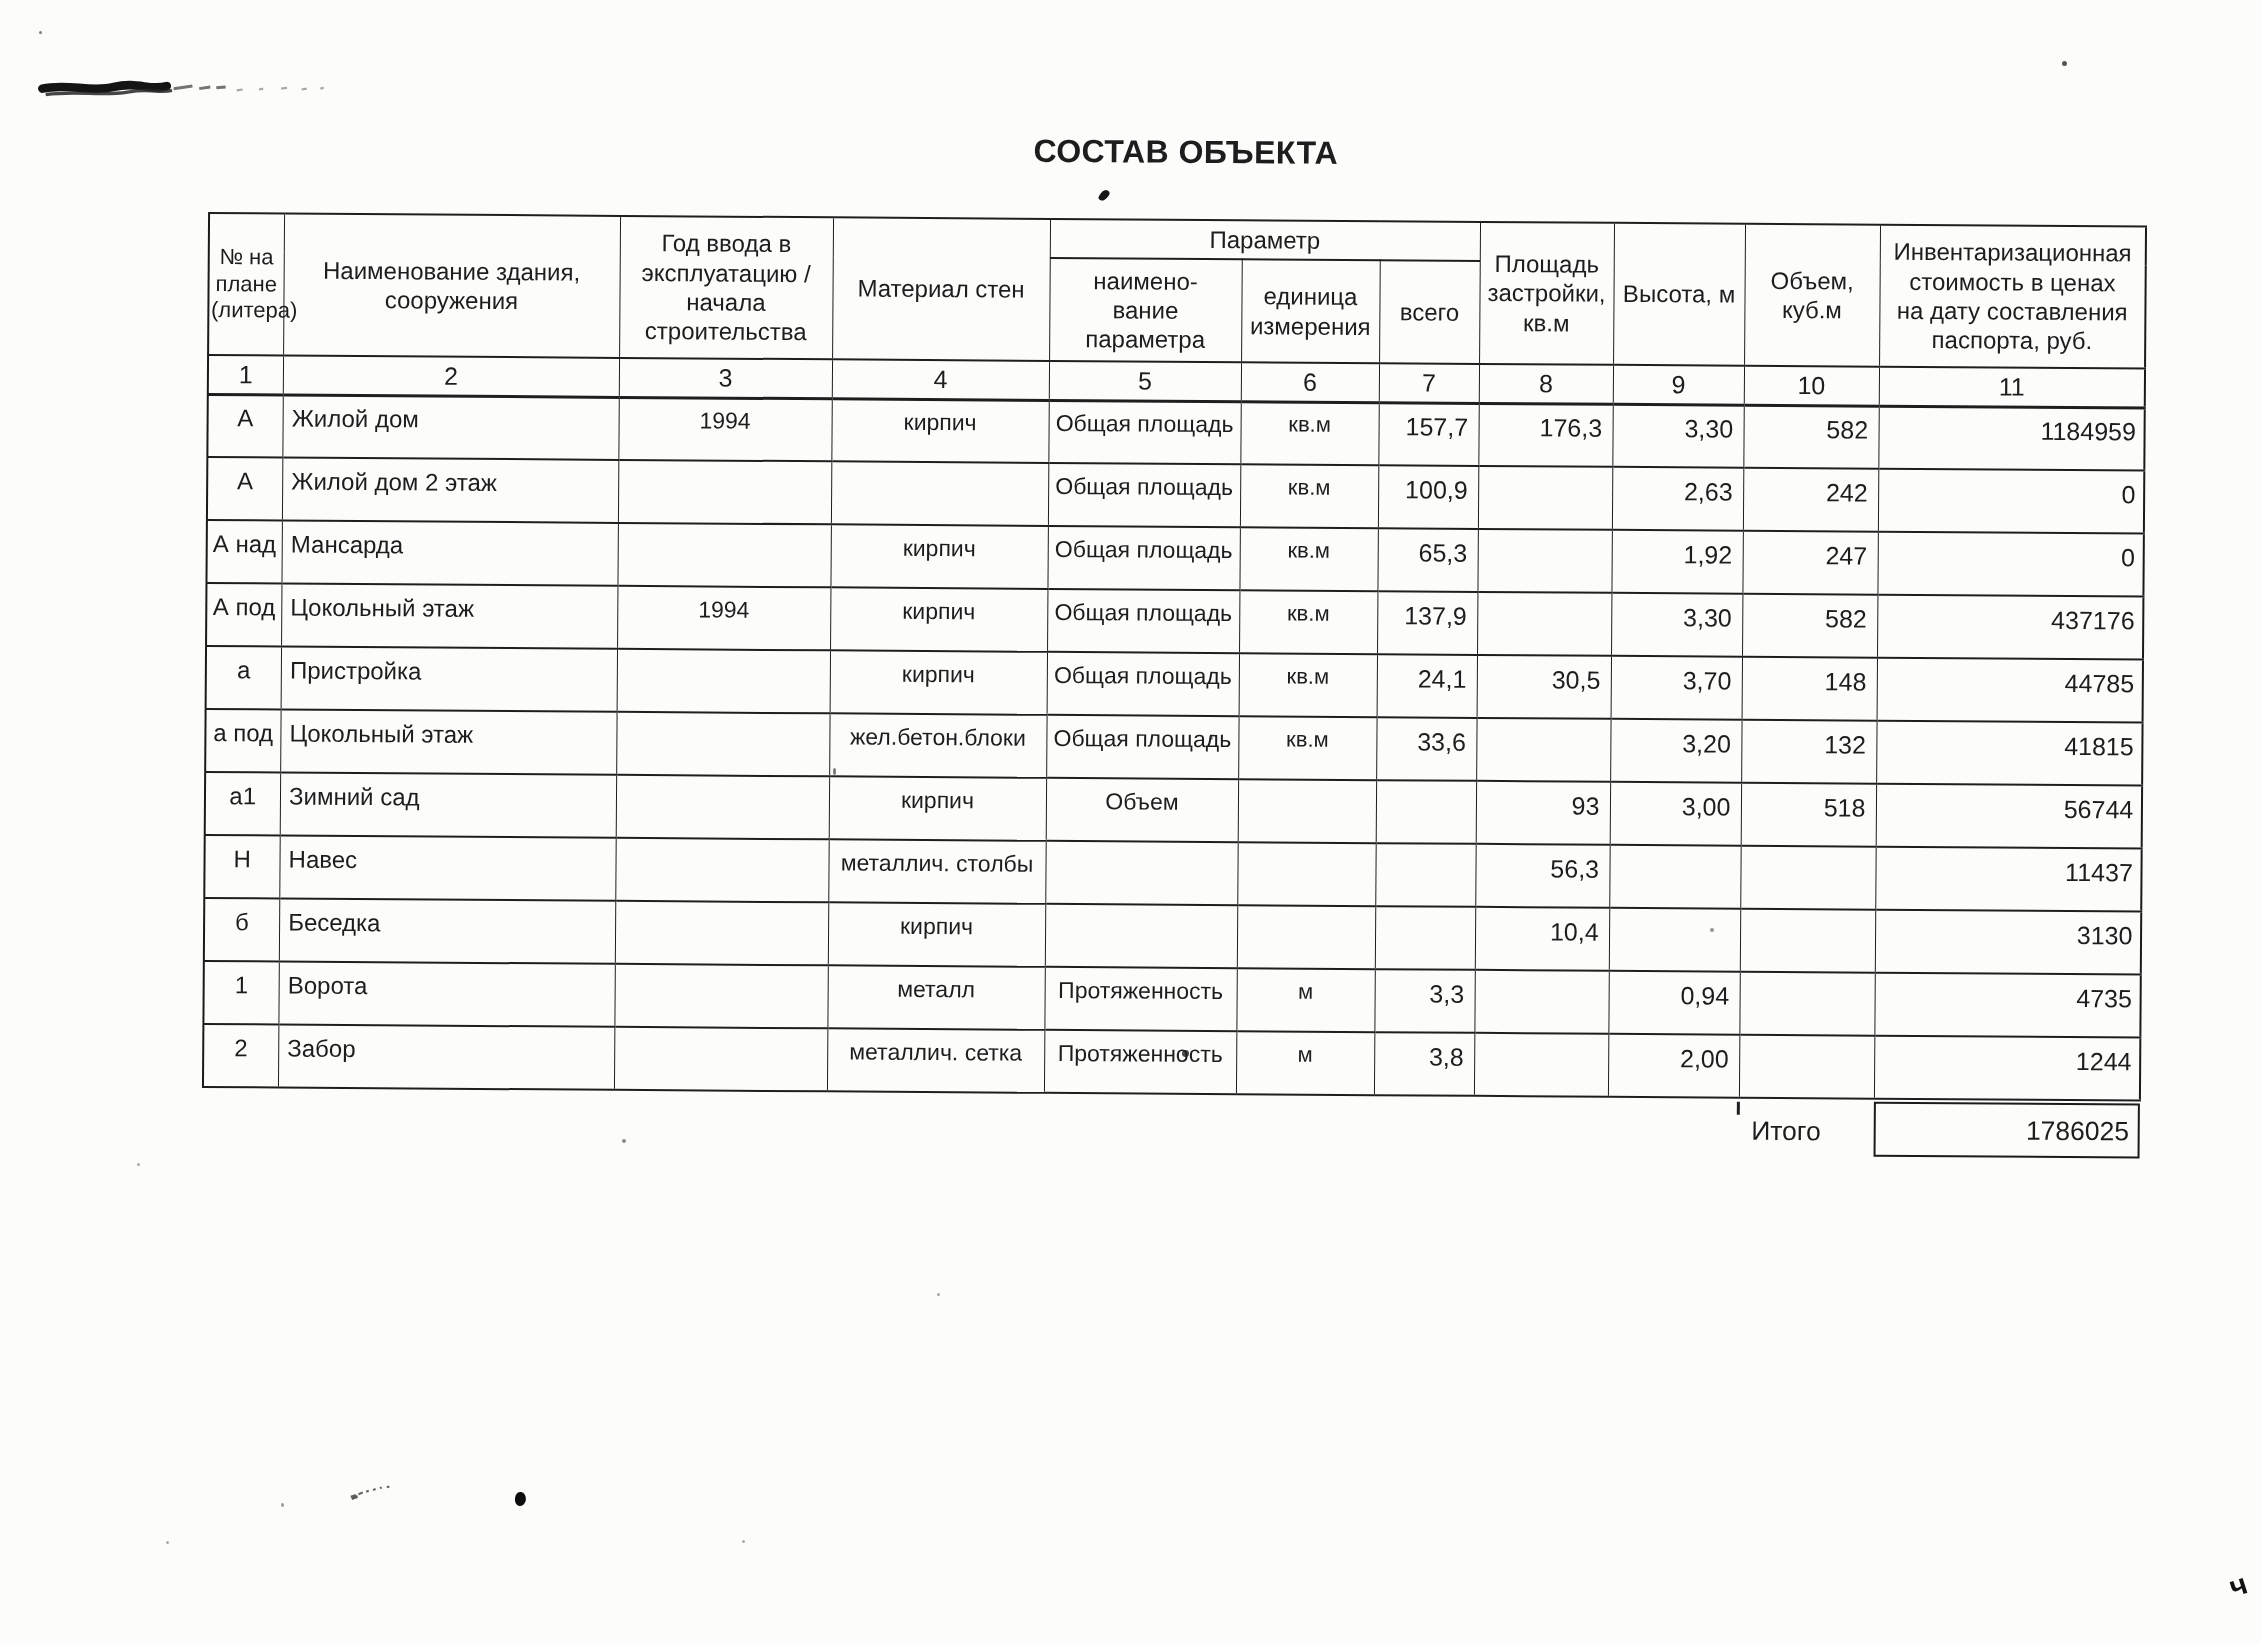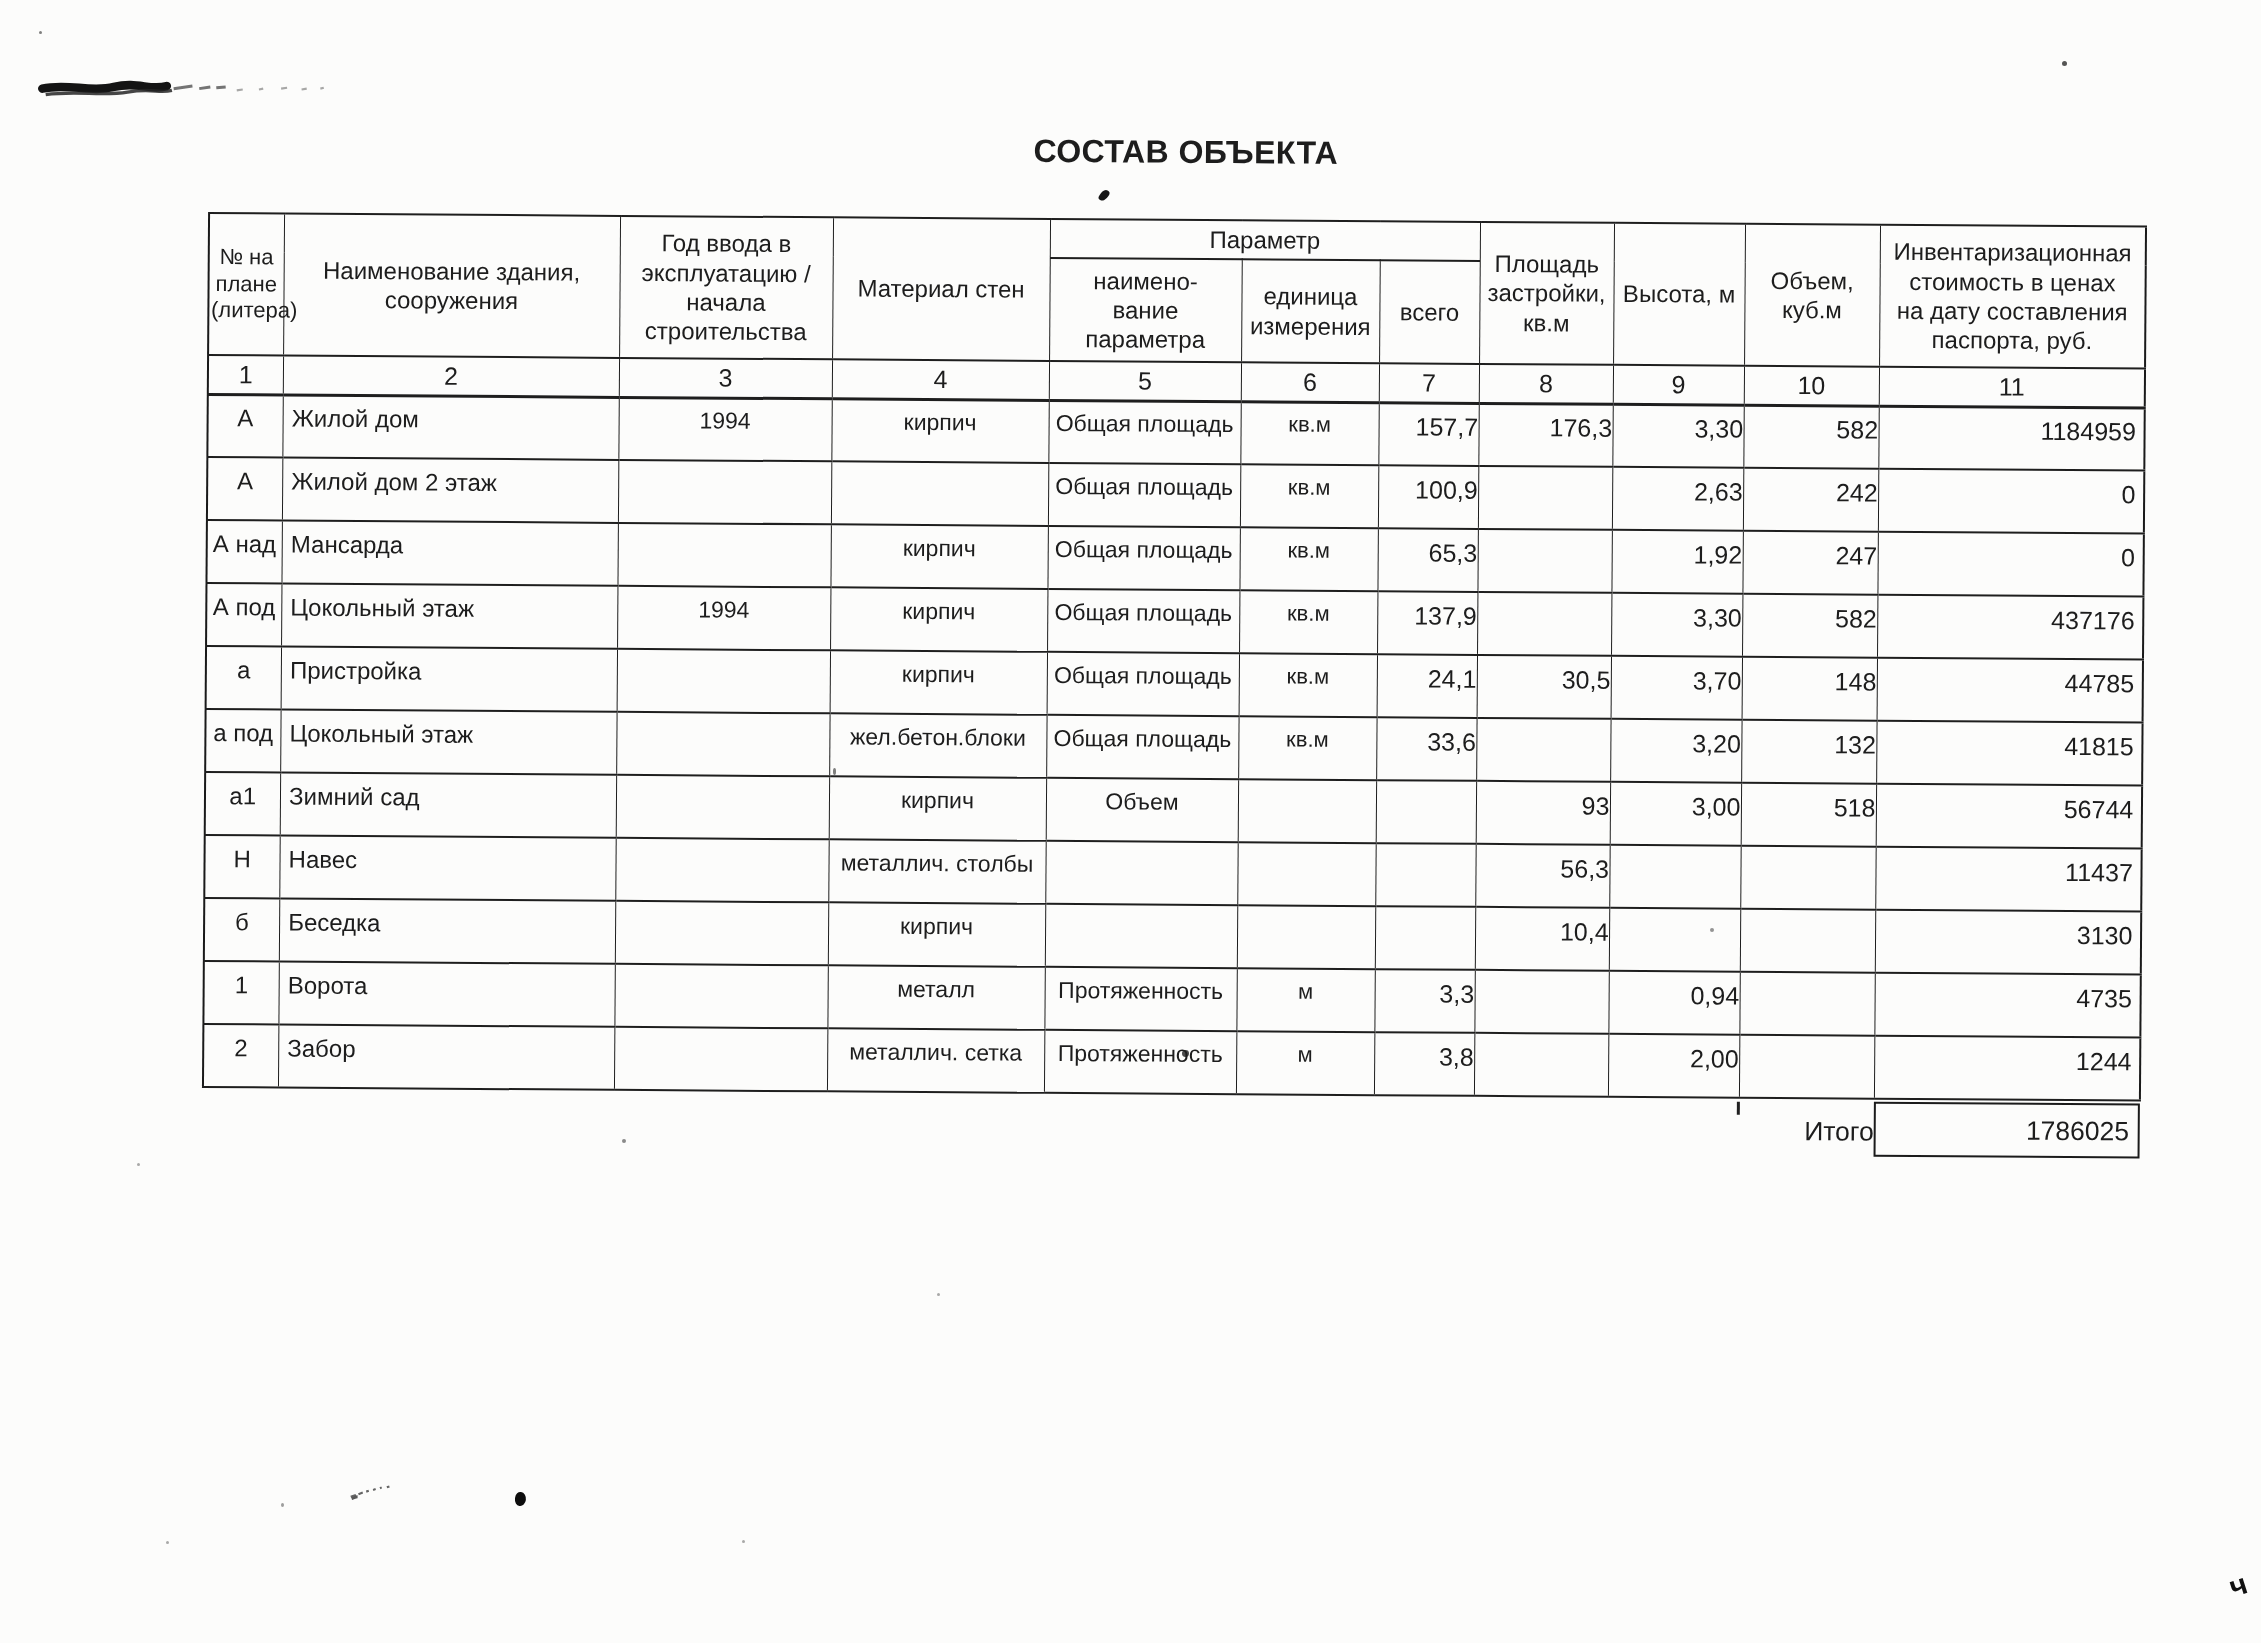--- a/index.html
+++ b/index.html
@@ -82,35 +82,36 @@
     font-size: 24px;
     vertical-align: top;
     padding-top: 8.6px;
   }
   td.c-lit   { text-align: center; font-size: 24px; }
   td.c-name  { text-align: left; padding-left: 8.6px; }
   td.c-year  { text-align: center; font-size: 23px; }
   td.c-mat   { text-align: center; font-size: 23px; }
   td.c-param { text-align: center; font-size: 23px; }
   td.c-unit  { text-align: center; font-size: 22px; }
-  td.c-num   { text-align: right; padding-right: 0; font-size: 25px; }
+  td.c-num   { text-align: right; padding-right: 10px; font-size: 25px; }
   td.c-cost  { padding-right: 7.7px; }
 
   .total-row {
     position: absolute;
     left: 208px;
     top: 1093px;
     width: 1938px;
     display: flex;
     justify-content: flex-end;
     align-items: flex-start;
   }
   .total-label {
     font-size: 26.5px;
     padding-top: 12px;
+    margin-right: 53px;
   }
   .total-box {
     width: 266px;
     height: 55px;
     box-sizing: border-box;
     border: 2.6px solid #1b1b1b;
     margin-top: -2.6px;
     text-align: right;
     font-size: 26.5px;
     padding: 10.3px 8.6px 0 0;

